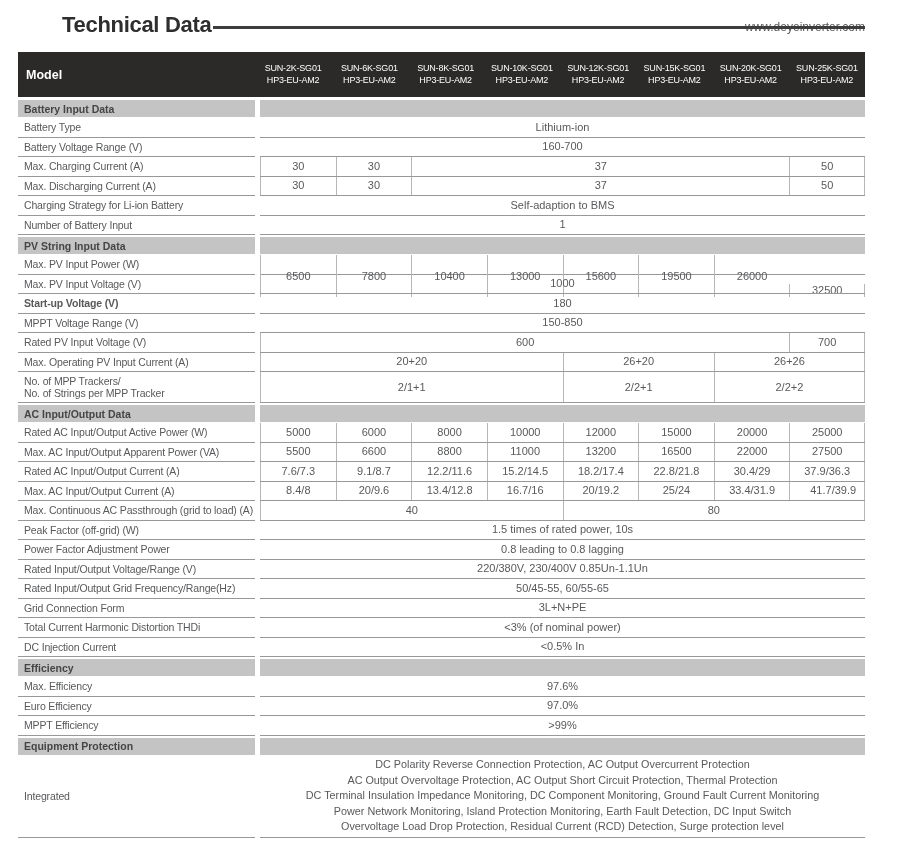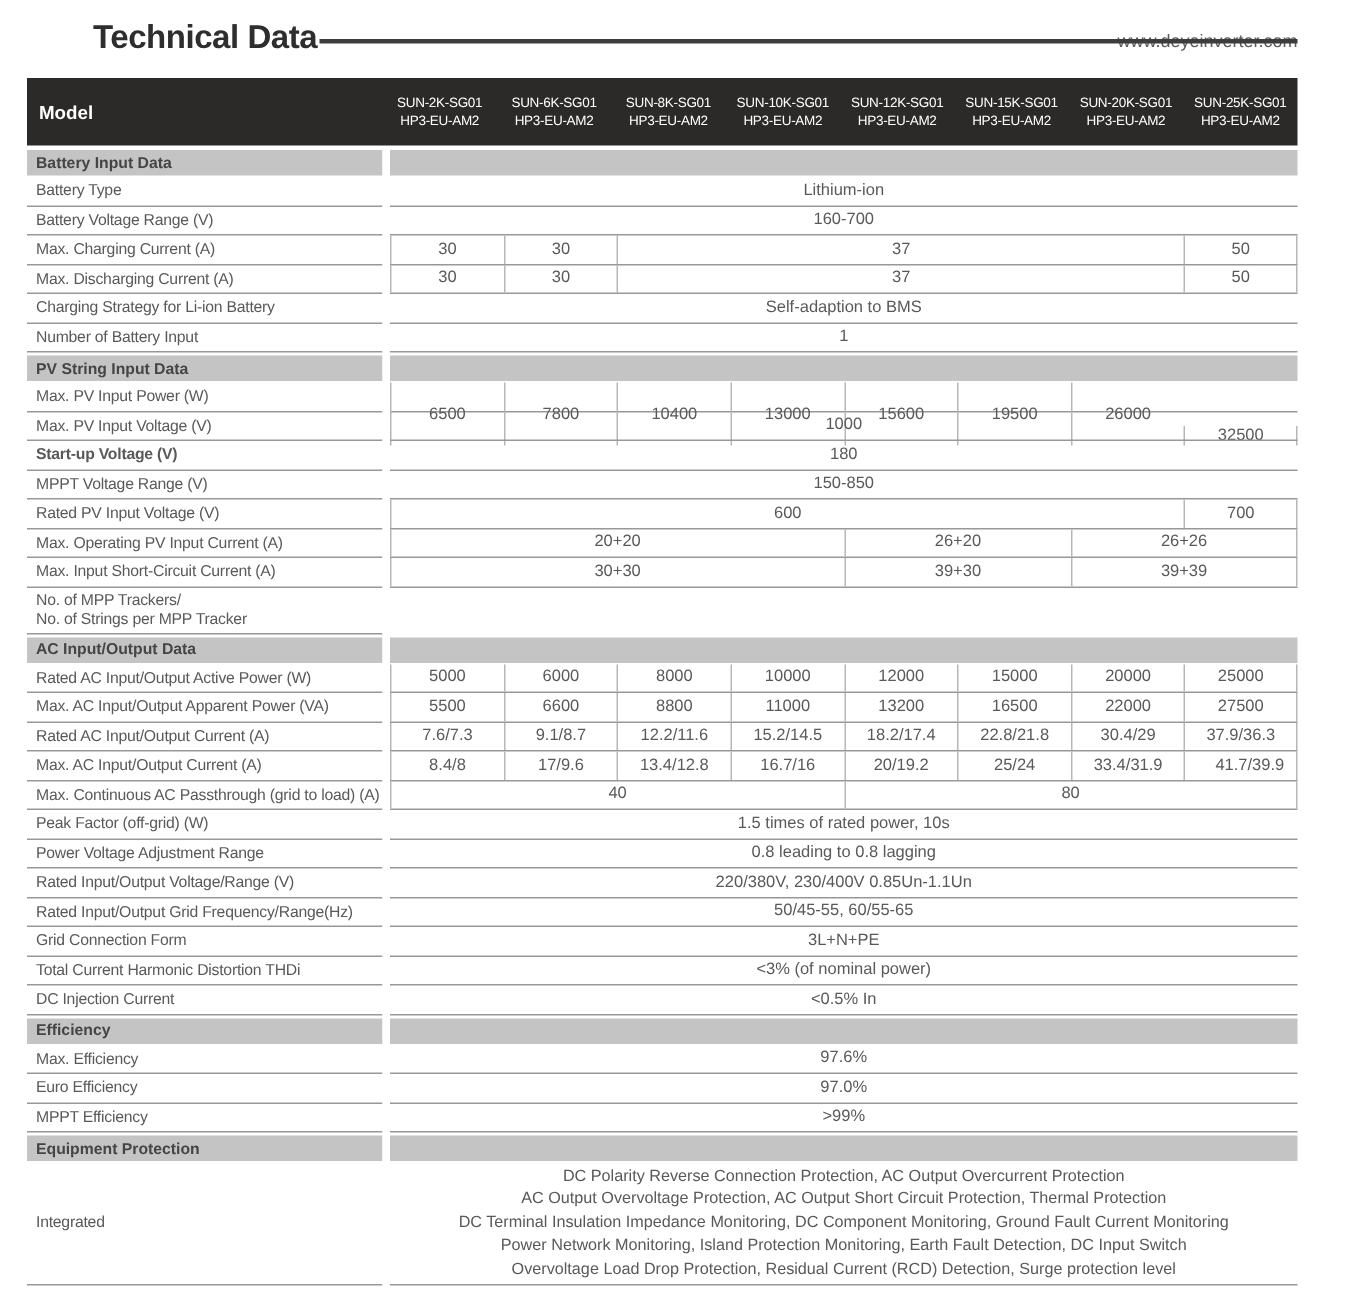--- a/index.html
+++ b/index.html
@@ -221,37 +221,31 @@
           <div class="row-label">
             <div>Max. Operating PV Input Current (A)</div>
           </div>
           <div class="col-gap"></div>
           <div class="row-data split">
             <div class="cell" style="grid-column: span 4;">20+20</div>
             <div class="cell" style="grid-column: span 2;">26+20</div>
             <div class="cell" style="grid-column: span 2;">26+26</div>
           </div>
         </div>
-        <div class="row">
-          <div class="row-label">
-            <div>Max. Input Short-Circuit Current (A)</div>
-          </div>
-          <div class="col-gap"></div>
-          <div class="row-data split">
-            <div class="cell" style="grid-column: span 4;">30+30</div>
-            <div class="cell" style="grid-column: span 2;">39+30</div>
-            <div class="cell" style="grid-column: span 2;">39+39</div>
-          </div>
-        </div>
         <div class="row tall">
           <div class="row-label">
             <div>No. of MPP Trackers/</div>
             <div>No. of Strings per MPP Tracker</div>
           </div>
           <div class="col-gap"></div>
+          <div class="row-data split">
+            <div class="cell" style="grid-column: span 4;">2/1+1</div>
+            <div class="cell" style="grid-column: span 2;">2/2+1</div>
+            <div class="cell" style="grid-column: span 2;">2/2+2</div>
+          </div>
         </div>
         <div class="section-row">
           <div class="section-label">AC Input/Output Data</div>
           <div class="col-gap"></div>
           <div class="section-fill"></div>
         </div>
         <div class="row">
           <div class="row-label">
             <div>Rated AC Input/Output Active Power (W)</div>
           </div>
@@ -299,21 +293,21 @@
             <div class="cell" style="grid-column: span 1;">37.9/36.3</div>
           </div>
         </div>
         <div class="row">
           <div class="row-label">
             <div>Max. AC Input/Output Current (A)</div>
           </div>
           <div class="col-gap"></div>
           <div class="row-data split">
             <div class="cell" style="grid-column: span 1;">8.4/8</div>
-            <div class="cell" style="grid-column: span 1;">17/9.6</div>
+            <div class="cell" style="grid-column: span 1;">20/9.6</div>
             <div class="cell" style="grid-column: span 1;">13.4/12.8</div>
             <div class="cell" style="grid-column: span 1;">16.7/16</div>
             <div class="cell" style="grid-column: span 1;">20/19.2</div>
             <div class="cell" style="grid-column: span 1;">25/24</div>
             <div class="cell" style="grid-column: span 1;">33.4/31.9</div>
             <div class="cell" style="grid-column: span 1; padding-left: 12px;">41.7/39.9</div>
           </div>
         </div>
         <div class="row">
           <div class="row-label">
@@ -329,21 +323,21 @@
           <div class="row-label">
             <div>Peak Factor (off-grid) (W)</div>
           </div>
           <div class="col-gap"></div>
           <div class="row-data">
             <div class="cell" style="grid-column: span 8;">1.5 times of rated power, 10s</div>
           </div>
         </div>
         <div class="row">
           <div class="row-label">
-            <div>Power Voltage Adjustment Range</div>
+            <div>Power Factor Adjustment Power</div>
           </div>
           <div class="col-gap"></div>
           <div class="row-data">
             <div class="cell" style="grid-column: span 8;">0.8 leading to 0.8 lagging</div>
           </div>
         </div>
         <div class="row">
           <div class="row-label">
             <div>Rated Input/Output Voltage/Range (V)</div>
           </div>

